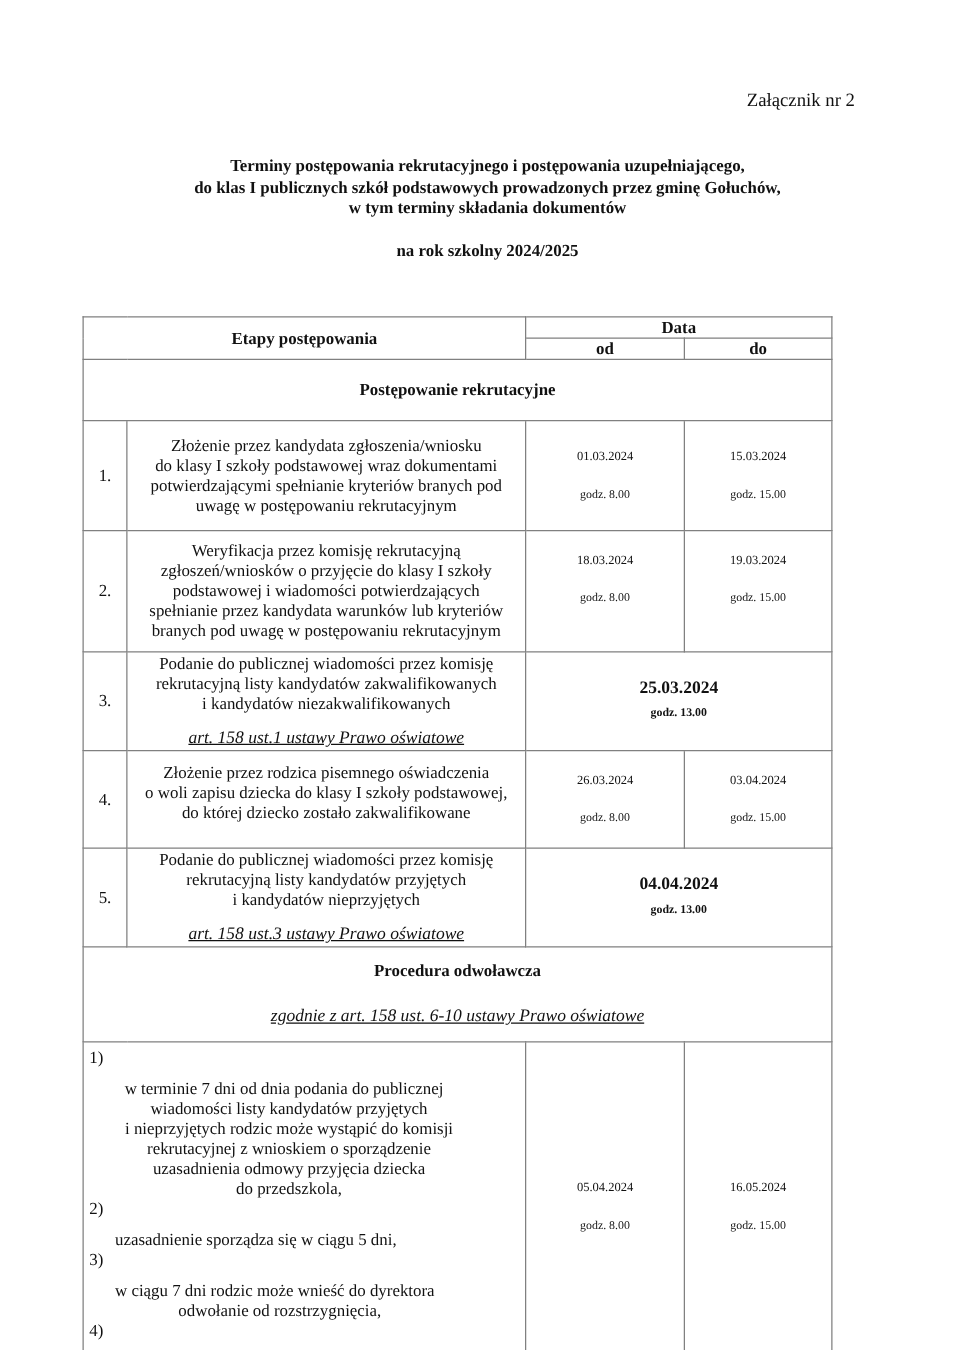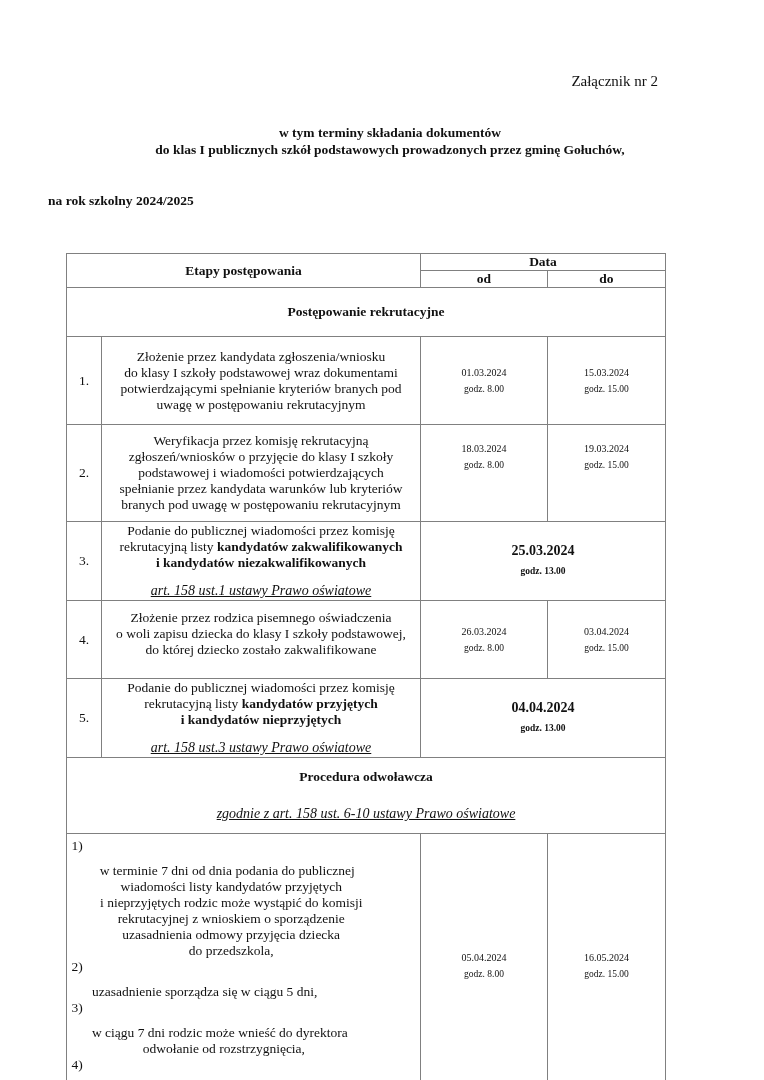--- a/index.html
+++ b/index.html
@@ -1,49 +1,50 @@
 <!DOCTYPE html>
 <html><head>
 <meta charset="utf-8">
 <style>
   html, body { margin:0; padding:0; background:#ffffff; }
   body { width:764px; height:1080px; position:relative; overflow:hidden;
          font-family:"Liberation Serif", "DejaVu Serif", serif; color:#111; }
-  .attach { position:absolute; top:73px; right:106px; font-size:15px;margin-left:36px; }
+  .attach { position:absolute; top:73px; right:80px; font-size:15px;margin-left:36px; }
   .title { position:absolute; top:125px; left:60px; width:660px; text-align:center;
            font-weight:bold; font-size:13.5px; line-height:16.5px; }
-  .year { position:absolute; top:193px; left:48px; width:660px; text-align:left;
+  .year { position:absolute; top:193px; left:60px; width:660px; text-align:center;
           font-weight:bold; font-size:13.5px; }
   table.main { position:absolute; left:66px; top:253px; width:599px;
                border-collapse:collapse; table-layout:fixed; }
   table.main td { border:1.3px solid #808080; padding:0; text-align:center; vertical-align:middle;
                   font-size:13.5px; line-height:16px; }
   .hdr { font-weight:bold; font-size:13.5px; }
   .sec { font-weight:bold; font-size:13.5px; }
   .num { font-size:14px; }
   .desc { font-size:13.5px; line-height:16.3px; }
   .date { font-size:10px; }
-  .hour { font-size:9.5px; }
+  .hour { font-size:9.5px; margin-top:14px; }
   .bdate { font-weight:bold; font-size:14px; }
   .bhour { font-weight:bold; font-size:9.5px; margin-top:4px; }
   .law { font-style:italic; font-size:14px; margin-top:12px;text-decoration:underline; }
   .proc-list { text-align:left; padding-left:30px; font-size:13.5px; line-height:16.3px; }
   .proc-list .it { display:flex; }
   .proc-list .n { width:20px; flex:none; }
   .proc-list .t { padding-left:5px;margin-top:25px; }
-  b { font-weight:bold; }
+  b { font-weight:normal; }
 </style>
 </head>
 <body>
 
 <div class="attach">Załącznik nr 2</div>
 
 <div class="title">
+  <div>Terminy postępowania rekrutacyjnego i postępowania uzupełniającego,</div>
+  <div>do klas I publicznych szkół podstawowych prowadzonych przez gminę Gołuchów,</div>
   <div>w tym terminy składania dokumentów</div>
-  <div>do klas I publicznych szkół podstawowych prowadzonych przez gminę Gołuchów,</div>
 </div>
 <div class="year">na rok szkolny 2024/2025</div>
 
 <table class="main">
   <colgroup>
     <col style="width:35px">
       <col style="width:319px">
       <col style="width:127px">
       <col style="width:118px">
   </colgroup>

